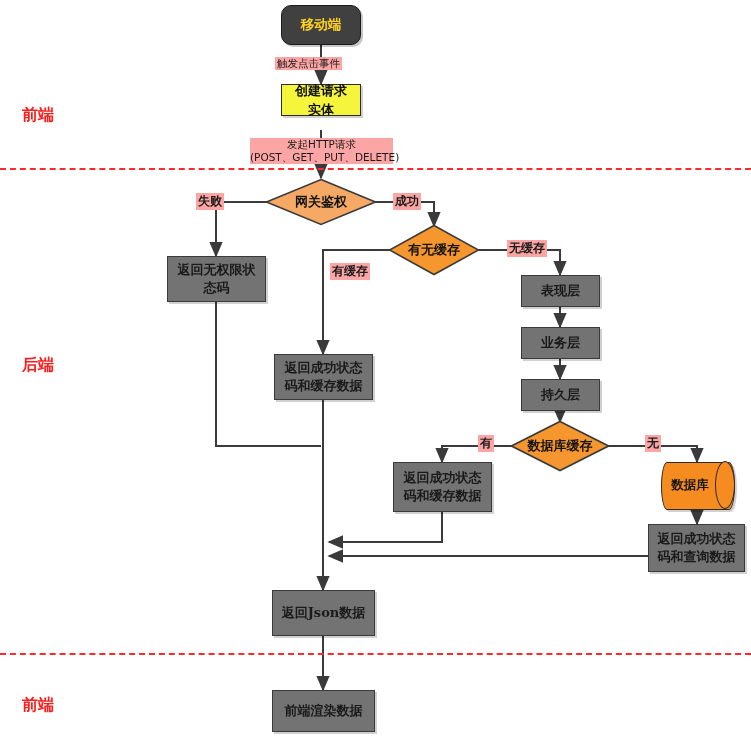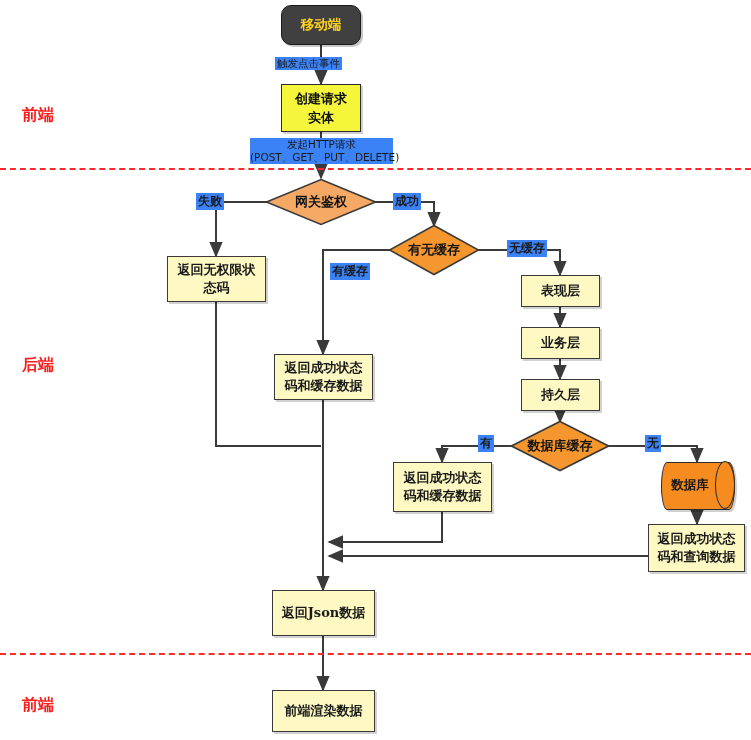--- a/index.html
+++ b/index.html
@@ -2,21 +2,21 @@
 <html><head>
 <meta charset="utf-8">
 <style>
   html,body{margin:0;padding:0;background:#ffffff;}
   body{font-family:"DejaVu Sans","Liberation Sans",sans-serif;}
   #canvas{position:relative;width:751px;height:740px;background:#ffffff;overflow:hidden;}
   svg#wires{position:absolute;left:0;top:0;width:751px;height:740px;pointer-events:none;}
 
   .node{position:absolute;box-sizing:border-box;display:flex;align-items:center;
         justify-content:center;text-align:center;z-index:3;}
-  .proc{background:#fef9c3;border:1.5px solid #3a3a3a;color:#1a1a1a;
+  .proc{background:#737373;border:1.5px solid #3a3a3a;color:#1a1a1a;
         font-family:"DejaVu Serif","Liberation Serif",serif;font-weight:bold;
         font-size:13px;line-height:18px;box-shadow:2px 2px 0 rgba(0,0,0,0.18);}
   .start{background:#404040;border:1.5px solid #1a1a1a;border-radius:10px;
          color:#ffd21f;font-family:"DejaVu Serif","Liberation Serif",serif;
          font-weight:bold;font-size:13.5px;box-shadow:2px 2px 0 rgba(0,0,0,0.22);}
   .entity{background:#f5f53c;border:1.5px solid #2b2b2b;color:#111;
           font-family:"DejaVu Serif","Liberation Serif",serif;font-weight:bold;
           font-size:13px;line-height:19px;box-shadow:2px 2px 0 rgba(0,0,0,0.18);}
 
   .diamond{position:absolute;z-index:3;}
@@ -30,21 +30,21 @@
         background:#f68c1f;border:1.5px solid #2b2b2b;border-radius:6px/50%;
         box-shadow:2px 2px 0 rgba(0,0,0,0.18);}
   .db .dbcap{position:absolute;right:-1.5px;top:-1.5px;width:18px;height:100%;
         border:1.5px solid #2b2b2b;border-radius:50%/50%;background:#f68c1f;}
   .db .dbtext{position:absolute;left:0;top:0;width:100%;height:100%;
         display:flex;align-items:center;justify-content:center;
         font-family:"DejaVu Serif","Liberation Serif",serif;font-weight:bold;
         font-size:12.5px;color:#161616;padding-right:14px;box-sizing:border-box;}
 
   .edge-label{position:absolute;z-index:4;font-family:"DejaVu Serif","Liberation Serif",serif;
-        font-weight:bold;font-size:12px;color:#1a1a1a;white-space:nowrap;background:#3b82f6;
+        font-weight:bold;font-size:12px;color:#1a1a1a;white-space:nowrap;background:#fca5a5;
         padding:0 2px;}
   .edge-label.sans{font-family:"DejaVu Sans","Liberation Sans",sans-serif;font-weight:normal;
         font-size:10.5px;line-height:13px;text-align:center;}
 
   .zone-label{position:absolute;z-index:4;color:#fb1c1c;font-weight:bold;
         font-family:"DejaVu Serif","Liberation Serif",serif;font-size:16px;}
   .divider{position:absolute;left:0;width:751px;height:0;z-index:2;
         border-top:2px dashed #fa2b2b;}
 </style>
 </head>
@@ -96,21 +96,21 @@
 
   <div class="divider" style="top:168px;"></div>
   <div class="divider" style="top:653px;"></div>
 
   <div class="zone-label" style="left:22px;top:105px;">前端</div>
   <div class="zone-label" style="left:22px;top:355px;">后端</div>
   <div class="zone-label" style="left:22px;top:695px;">前端</div>
 
   <div class="node start" style="left:281px;top:5px;width:80px;height:40px;">移动端</div>
 
-  <div class="node entity" style="left:281px;top:84px;width:80px;height:48px;white-space:pre-line;">创建请求
+  <div class="node entity" style="left:281px;top:84px;width:80px;height:32px;white-space:pre-line;">创建请求
 实体</div>
 
   <div class="diamond" style="left:265px;top:178px;width:112px;height:48px;">
     <svg width="112" height="48" viewBox="0 0 112 48">
       <polygon points="56,1.5 110.5,24 56,46.5 1.5,24" fill="#f5a964" stroke="#3a3a3a" stroke-width="1.6"></polygon>
     </svg>
     <div class="dlabel">网关鉴权</div>
   </div>
 
   <div class="node proc" style="left:167px;top:256px;width:99px;height:46px;white-space:pre-line;">返回无权限状

